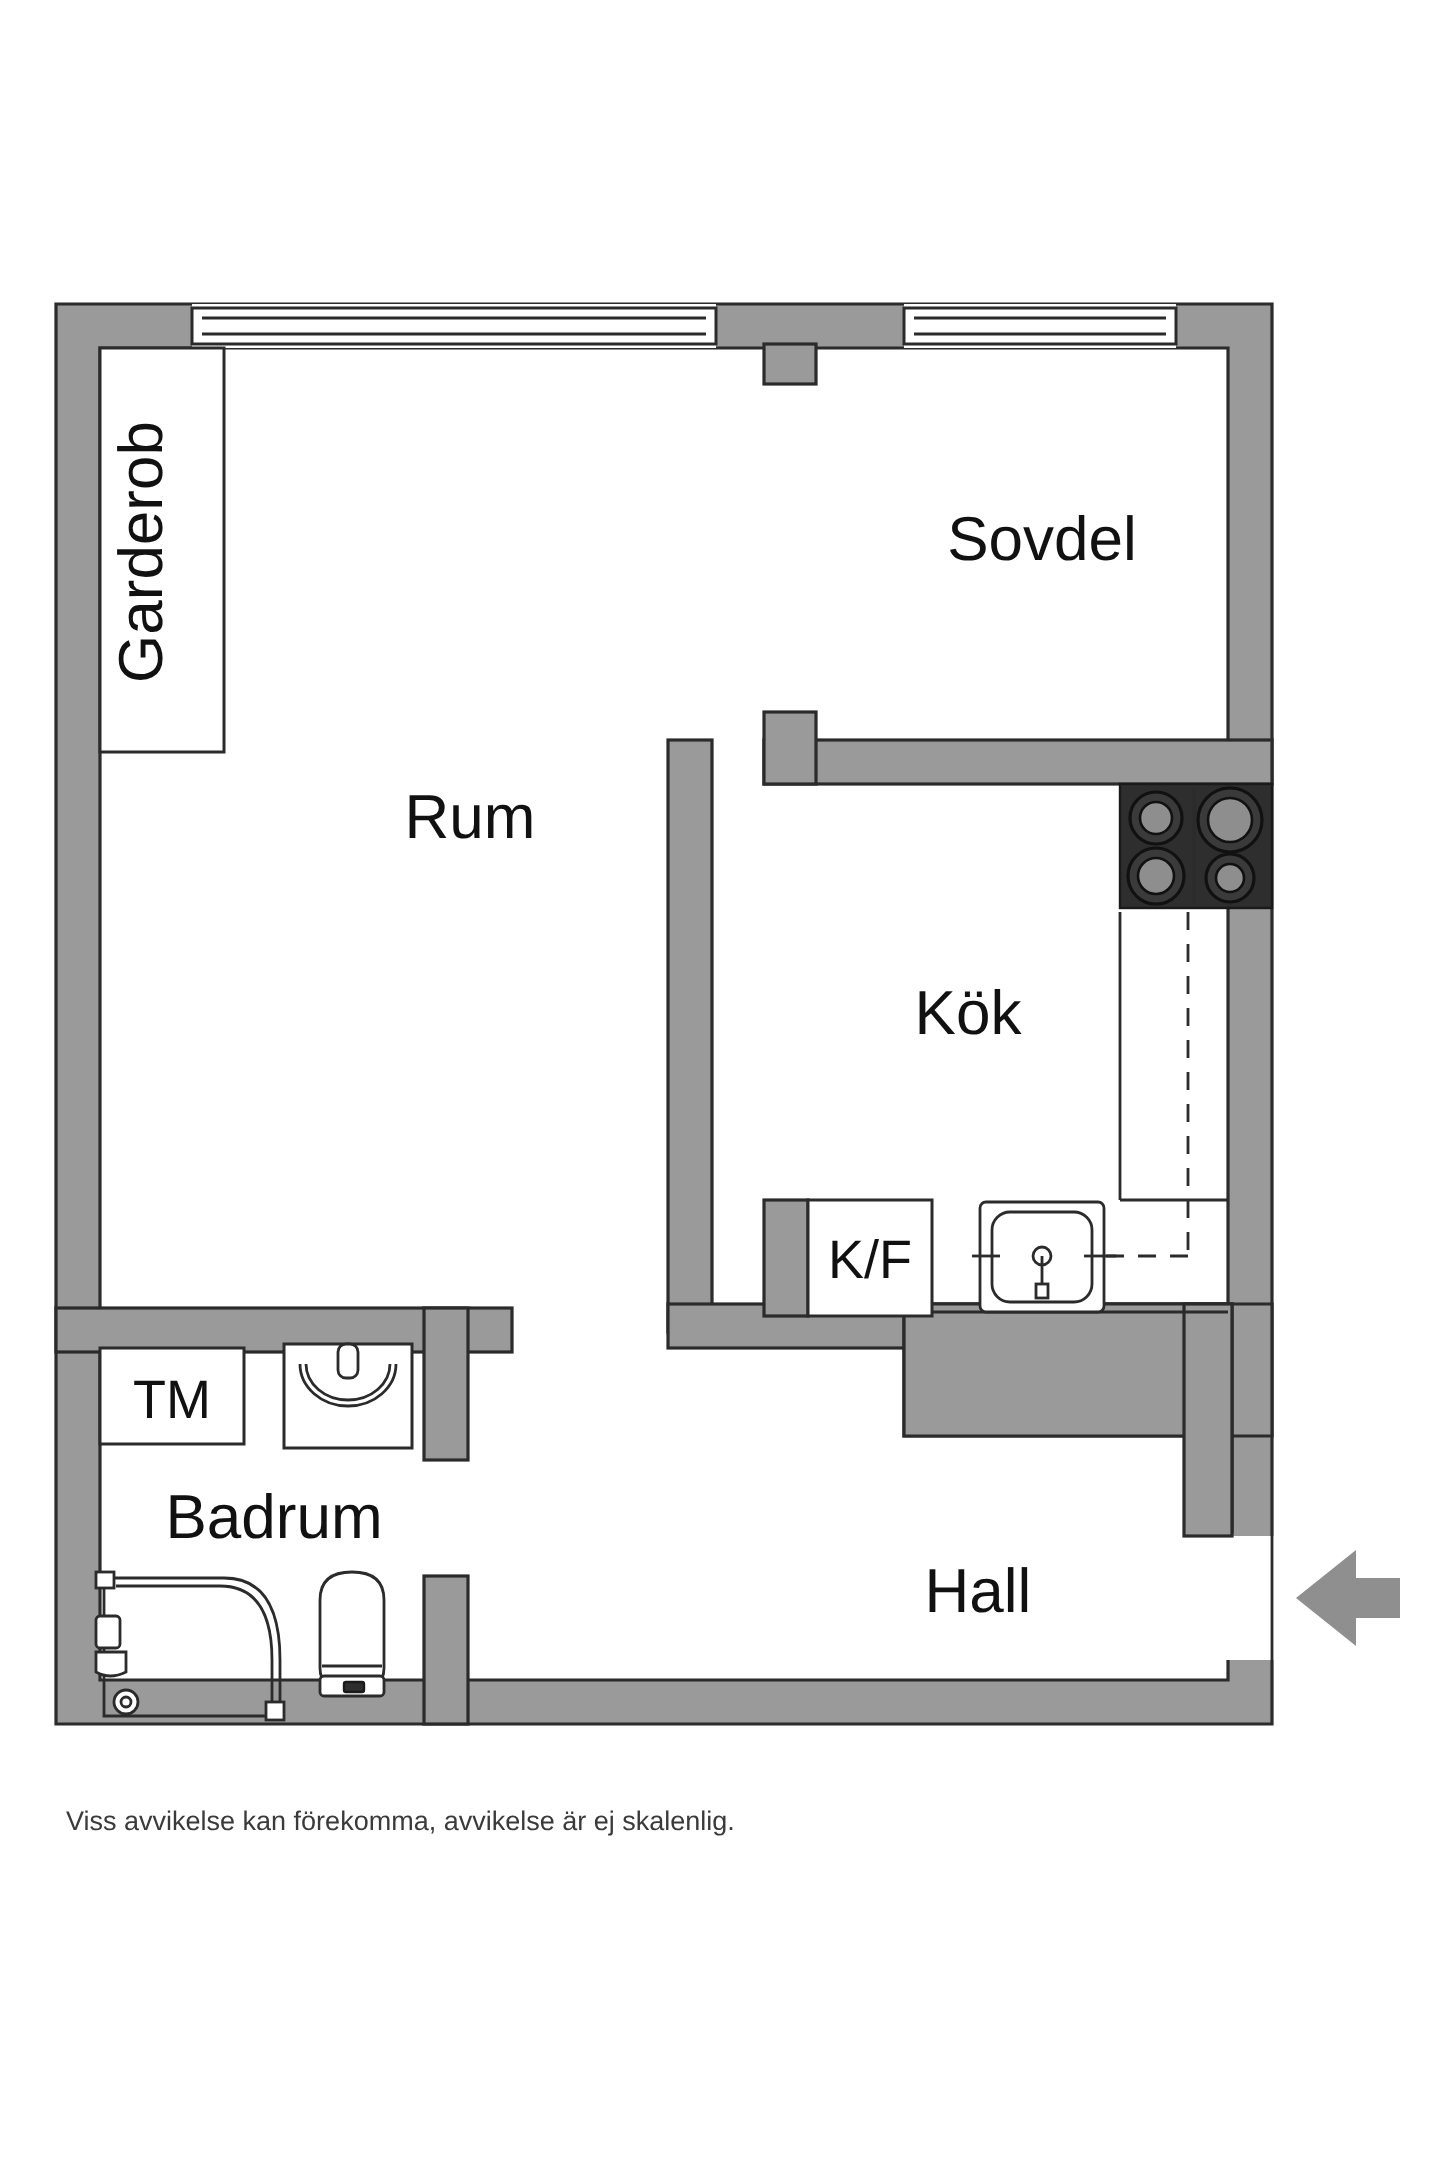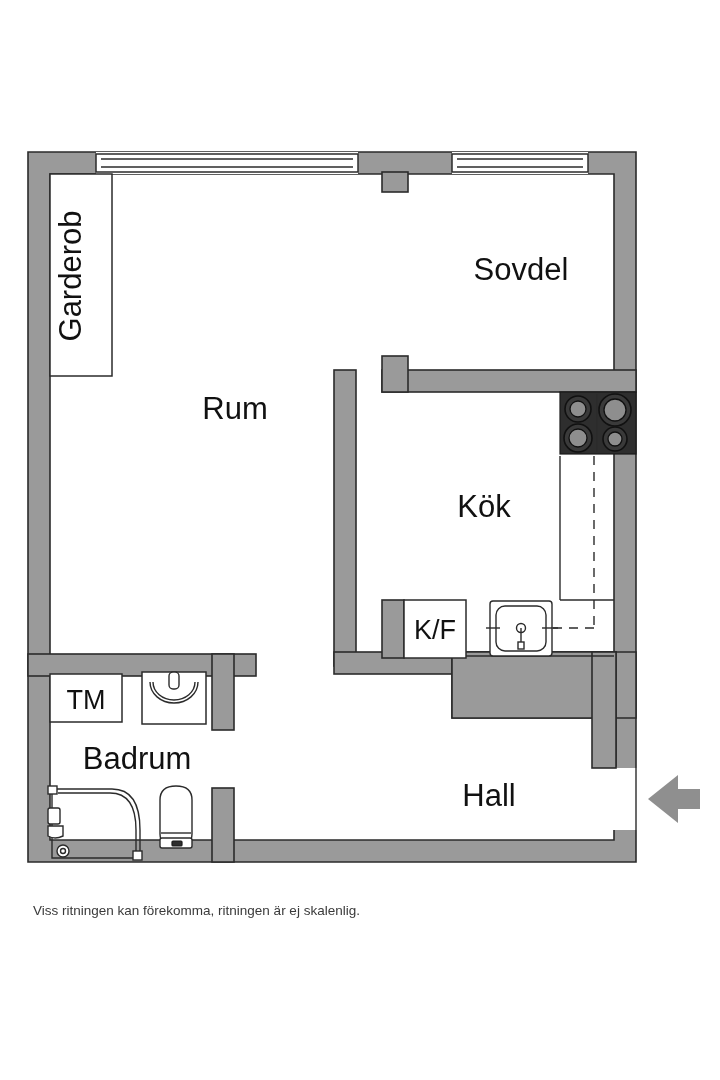--- a/index.html
+++ b/index.html
@@ -234,16 +234,16 @@
       <circle class="fixture-fill" cx="63" cy="851" r="2.5"></circle>
     </g>
 
     <g>
       <path class="arrow" d="M648,799 L678,775 L678,789 L700,789 L700,809 L678,809 L678,823 Z"></path>
     </g>
 
   </svg>
 
   <div style="position:absolute; left:33px; top:903px; width:500px;">
-    <span class="footnote-text" style="display:block; font-size:13.5px; color:#3a3a3a;">Viss ritningen kan förekomma, ritningen är ej skalenlig.</span>
+    <span class="footnote-text" style="display:block; font-size:13.5px; color:#3a3a3a;">Viss avvikelse kan förekomma, avvikelse är ej skalenlig.</span>
   </div>
 
 </div>
 
 </body></html>

